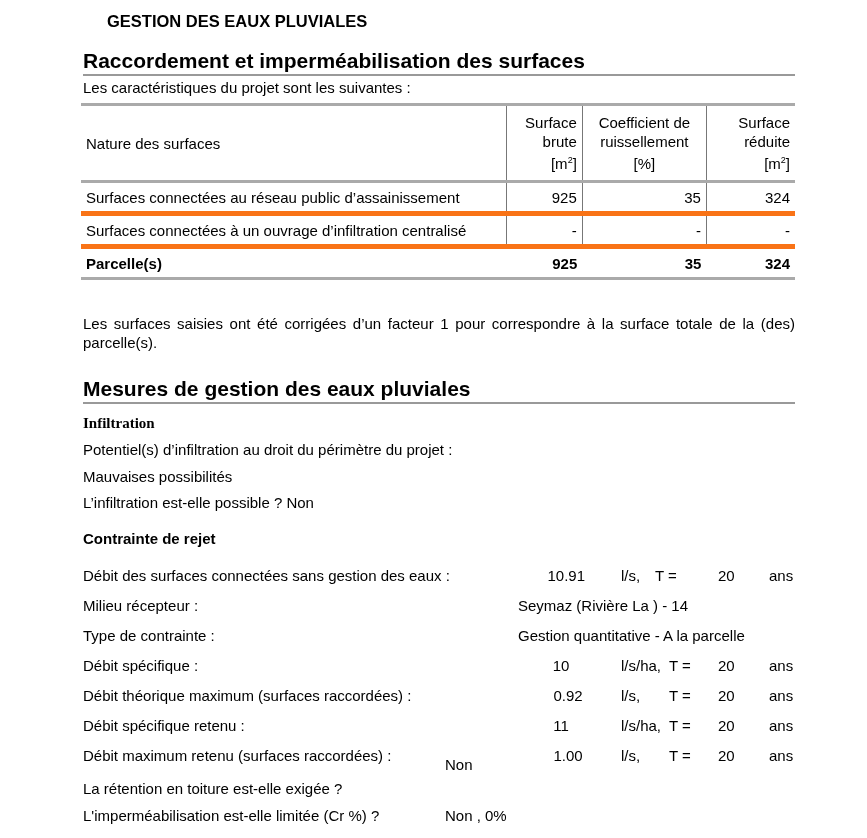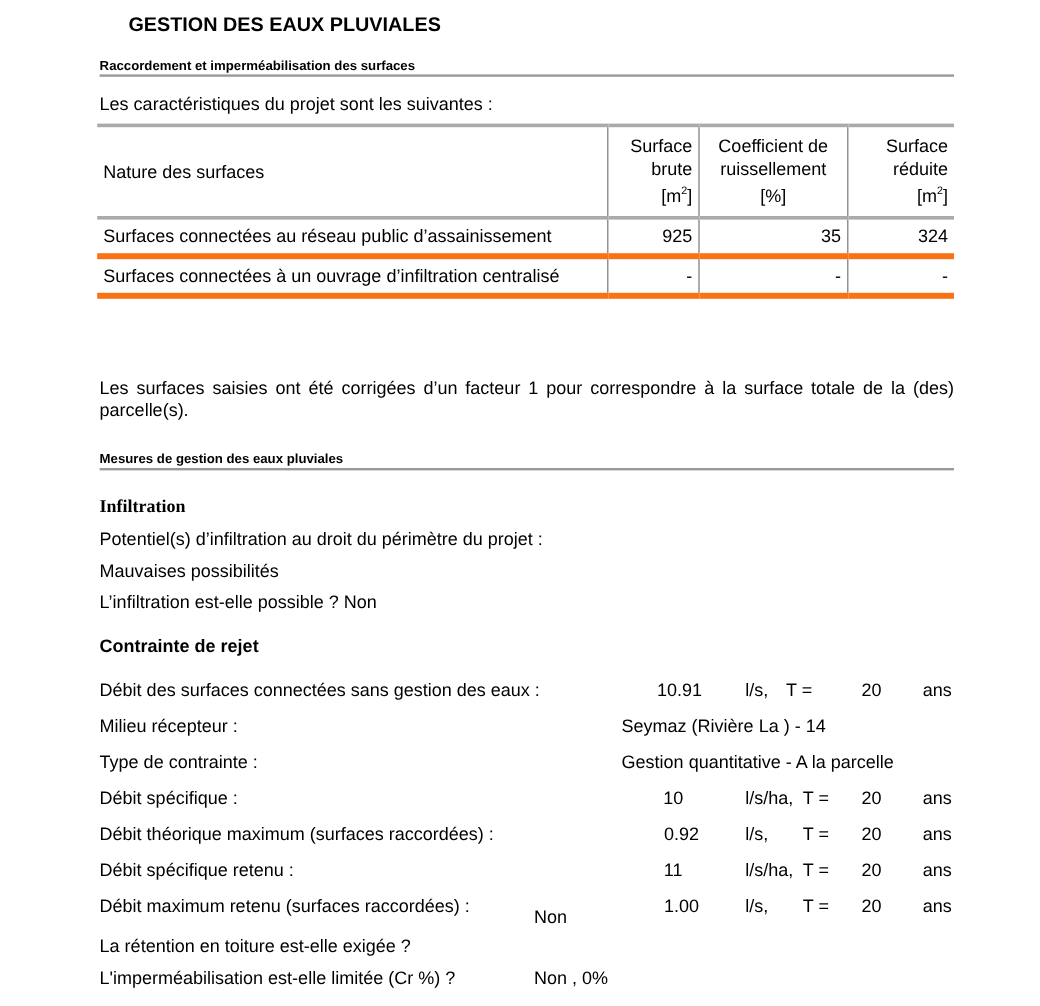--- a/index.html
+++ b/index.html
@@ -2,21 +2,21 @@
 <html><head>
 <meta charset="utf-8">
 <style>
   html, body { margin: 0; padding: 0; background: #ffffff; }
   body {
     width: 867px; height: 838px; position: relative; overflow: hidden;
     font-family: "Liberation Sans", sans-serif; color: #000; font-size: 15px;
   }
   .abs { position: absolute; white-space: nowrap; }
   .title { left: 83px; top: 12px; font-weight: bold; font-size: 16.5px; margin-left: 24px; }
-  .section-head { left: 83px; width: 712px; font-weight: bold; font-size: 11px; border-bottom: 2px solid #999; padding-bottom: 1px; }
+  .section-head { left: 83px; width: 712px; font-weight: bold; font-size: 21px; border-bottom: 2px solid #999; padding-bottom: 1px; }
   .txt { left: 83px; font-size: 15px; }
   .bold { font-weight: bold; }
 
   
   .tbl { position: absolute; left: 81px; top: 103px; width: 714px; border-collapse: collapse; font-size: 15px; }
   .tbl td { padding: 0 5px; }
   .tbl .hdr td { height: 70px; vertical-align: middle; border-top: 3px solid #aaa; border-bottom: 3px solid #aaa; }
   .tbl .hdr td.num { text-align: right; line-height: 19px; padding-top: 4px; }
   .tbl .hdr td.center { text-align: center; }
   .tbl .row td { height: 28px; border-bottom: 5px solid #f97316; }
@@ -69,20 +69,26 @@
     <td class="v">925</td>
     <td class="v">35</td>
     <td class="v">324</td>
   </tr>
   <tr class="row">
     <td>Surfaces connectées à un ouvrage d’infiltration centralisé</td>
     <td class="v">-</td>
     <td class="v">-</td>
     <td class="v">-</td>
   </tr>
+  <tr class="total">
+    <td>Parcelle(s)</td>
+    <td class="v">925</td>
+    <td class="v">35</td>
+    <td class="v">324</td>
+  </tr>
 </tbody>
   </table>
 
 <div class="abs para">Les surfaces saisies ont été corrigées d’un facteur 1 pour correspondre à la surface totale de la (des) parcelle(s).</div>
 
 <div class="abs section-head" style="top:377px;">Mesures de gestion des eaux pluviales</div>
 
 <div class="abs txt bold" style="top:415px;font-family:Liberation Serif, serif;">Infiltration</div>
 <div class="abs txt" style="top:441px;">Potentiel(s) d’infiltration au droit du périmètre du projet :</div>
 <div class="abs txt" style="top:468px;">Mauvaises possibilités</div>

